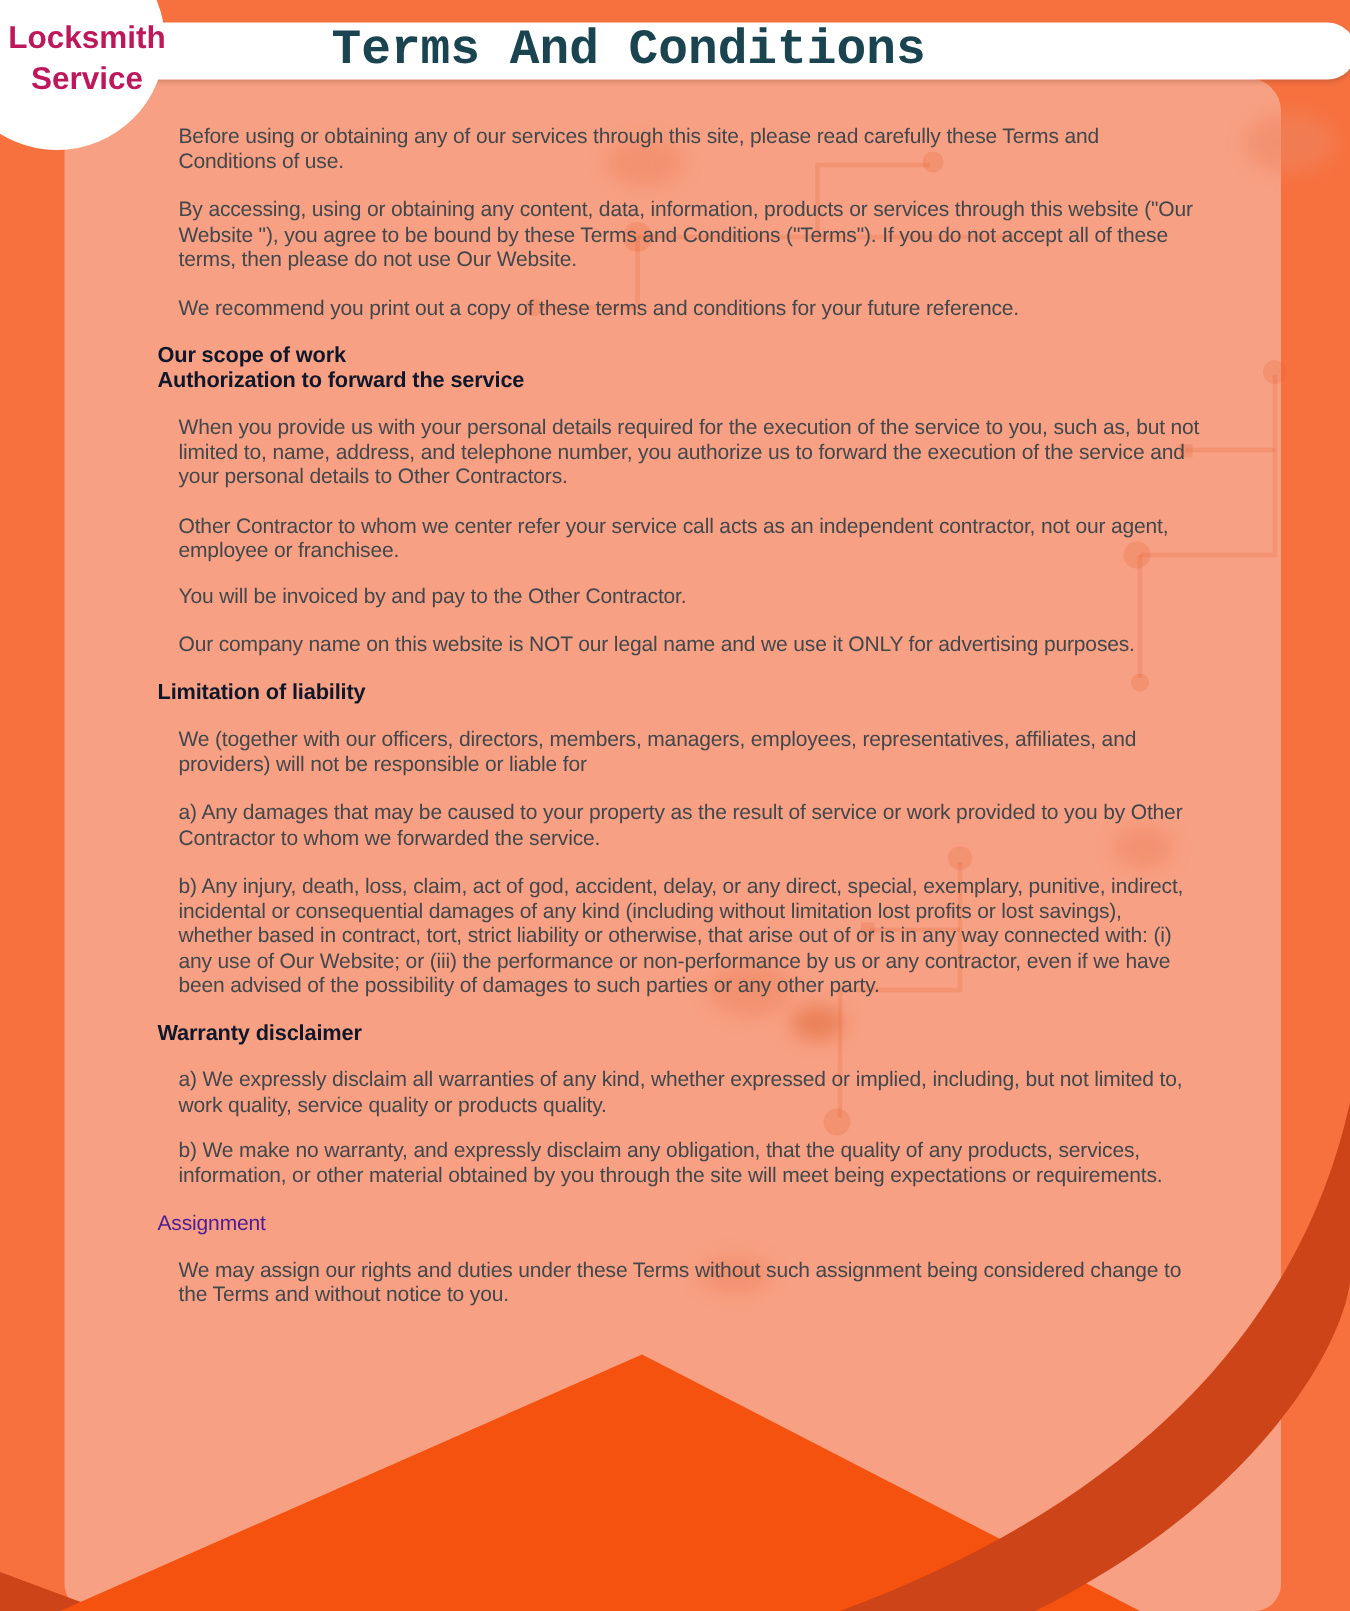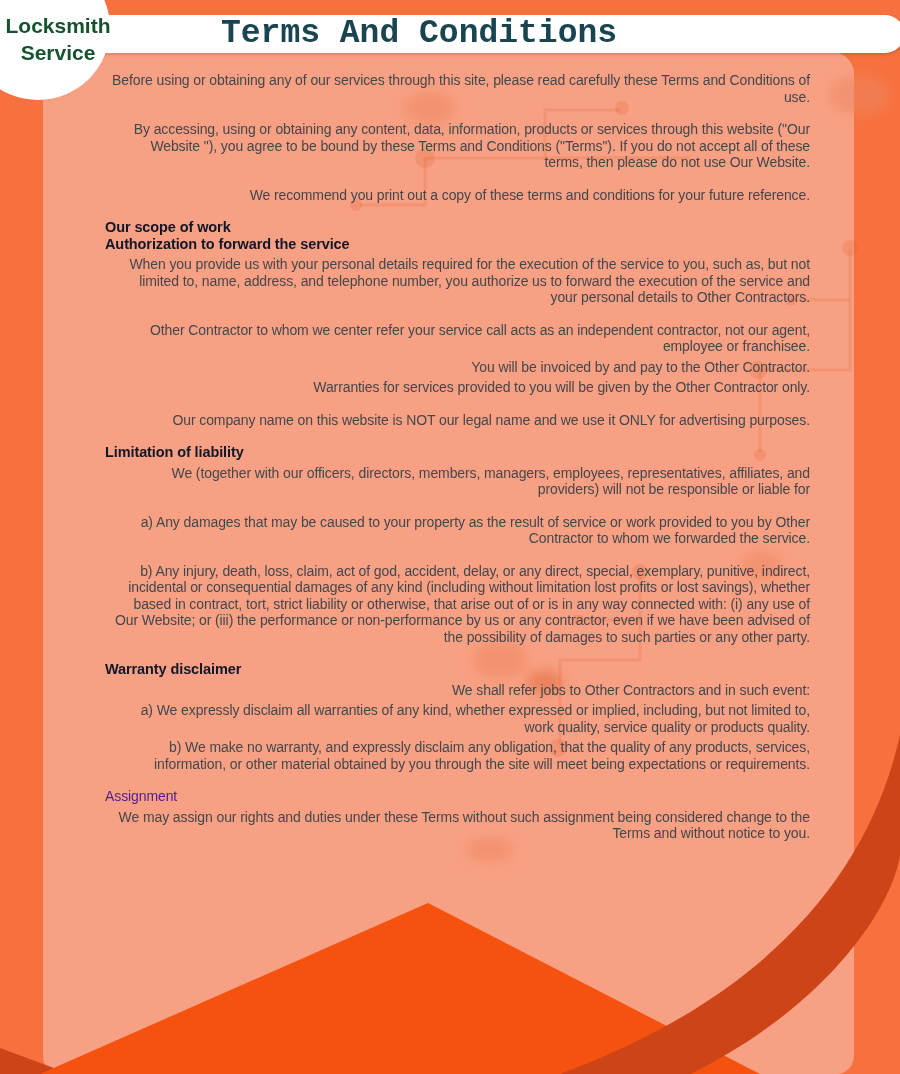--- a/index.html
+++ b/index.html
@@ -20,21 +20,21 @@
     padding:16px 40px 0 62px;
     color:#42474C;
     font-size:14px;line-height:16.5px;letter-spacing:-0.1px;
   }
   .section{margin:0;}
   .block{margin:0 0 16px 0;}
   .heading{
     font-weight:bold;color:#0f172a;font-size:14.5px;margin:0;
   }
   .heading.plain{font-weight:normal;color:#4c1d95;font-size:14px;}
-  .line{margin:4px;text-align:right;}
+  .line{margin:14px;}
   
   .decor{position:absolute;left:0;top:0;z-index:2;pointer-events:none;}
   
   .title-band{
     position:absolute;left:81px;top:15px;width:823px;height:38px;
     background:#ffffff;border-radius:8px 19px 19px 8px;
     z-index:4;display:flex;align-items:center;
     box-shadow:0 2px 3px rgba(120,60,40,0.25);
     font-family:Liberation Mono, monospace;
   }
@@ -44,21 +44,21 @@
     white-space:nowrap;
   }
   
   .logo-circle{
     position:absolute;left:-34px;top:-44px;width:144px;height:144px;
     background:#ffffff;border-radius:50%;z-index:5;
   }
   .logo-text{
     position:absolute;left:36px;top:56px;width:112px;
     text-align:center;font-weight:bold;font-size:21px;line-height:27px;
-    color:#14532d;
+    color:#be185d;
   }
 </style>
 </head>
 <body>
 
 <div class="page">
 
   <div class="card">
     <div class="content" id="sections-root">
         <div class="section">
@@ -78,42 +78,40 @@
         <div class="section">
           <div class="heading">Authorization to forward the service</div>
           <div class="block">
             <div class="line">When you provide us with your personal details required for the execution of the service to you, such as, but not limited to, name, address, and telephone number, you authorize us to forward the execution of the service and your personal details to Other Contractors.</div>
           </div>
         </div>
         <div class="section">
           <div class="block">
             <div class="line">Other Contractor to whom we center refer your service call acts as an independent contractor, not our agent, employee or franchisee.</div>
             <div class="line">You will be invoiced by and pay to the Other Contractor.</div>
-            <div class="line">Warranties for services provided to you will be given by the Other Contractor only.</div>
           </div>
           <div class="block">
             <div class="line">Our company name on this website is NOT our legal name and we use it ONLY for advertising purposes.</div>
           </div>
         </div>
         <div class="section">
           <div class="heading">Limitation of liability</div>
           <div class="block">
             <div class="line">We (together with our officers, directors, members, managers, employees, representatives, affiliates, and providers) will not be responsible or liable for</div>
           </div>
           <div class="block">
             <div class="line">a) Any damages that may be caused to your property as the result of service or work provided to you by Other Contractor to whom we forwarded the service.</div>
           </div>
           <div class="block">
             <div class="line">b) Any injury, death, loss, claim, act of god, accident, delay, or any direct, special, exemplary, punitive, indirect, incidental or consequential damages of any kind (including without limitation lost profits or lost savings), whether based in contract, tort, strict liability or otherwise, that arise out of or is in any way connected with: (i) any use of Our Website; or (iii) the performance or non-performance by us or any contractor, even if we have been advised of the possibility of damages to such parties or any other party.</div>
           </div>
         </div>
         <div class="section">
           <div class="heading">Warranty disclaimer</div>
           <div class="block">
-            <div class="line">We shall refer jobs to Other Contractors and in such event:</div>
             <div class="line">a) We expressly disclaim all warranties of any kind, whether expressed or implied, including, but not limited to, work quality, service quality or products quality.</div>
             <div class="line">b) We make no warranty, and expressly disclaim any obligation, that the quality of any products, services, information, or other material obtained by you through the site will meet being expectations or requirements.</div>
           </div>
         </div>
         <div class="section">
           <div class="heading plain">Assignment</div>
           <div class="block">
             <div class="line">We may assign our rights and duties under these Terms without such assignment being considered change to the Terms and without notice to you.</div>
           </div>
         </div>

